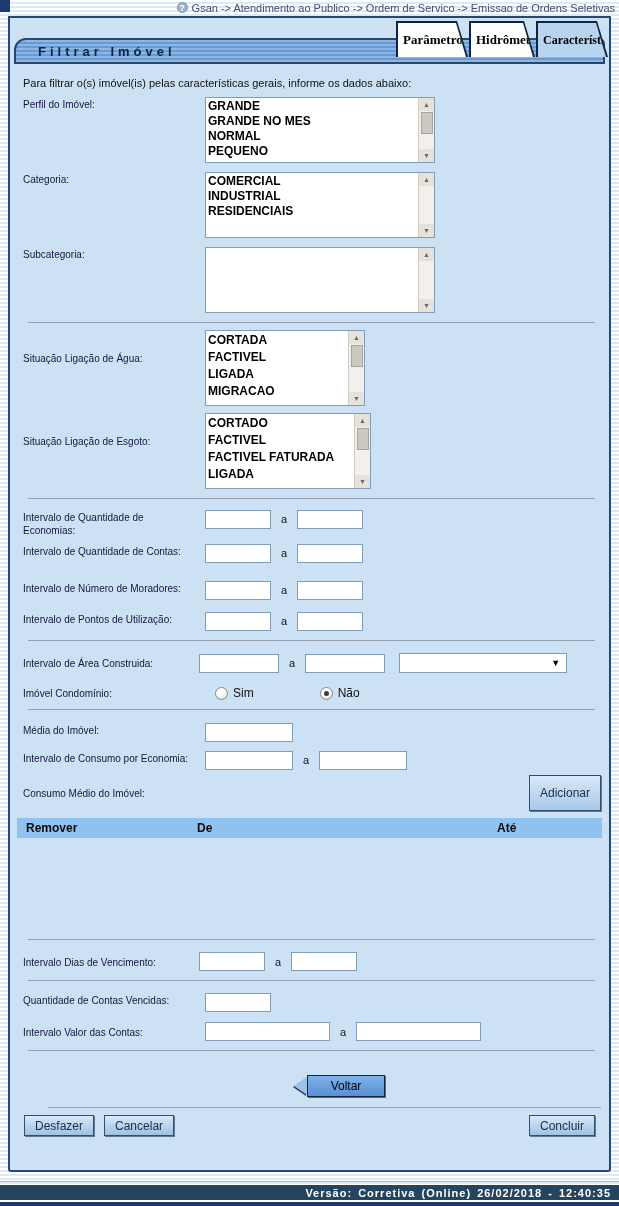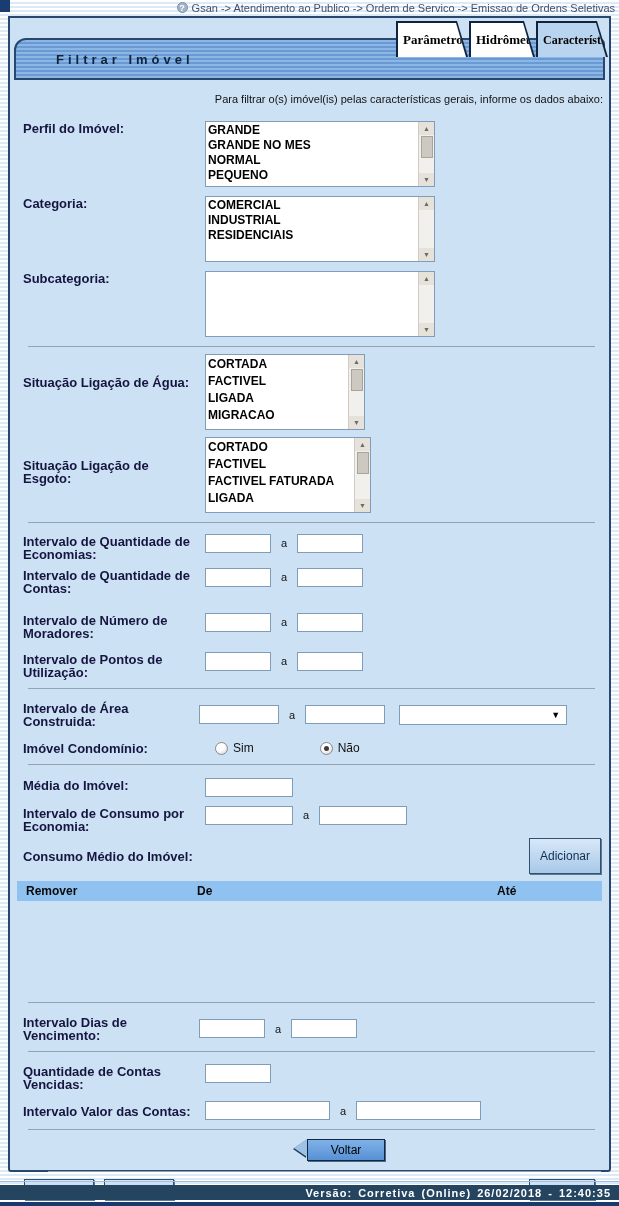--- a/index.html
+++ b/index.html
@@ -39,33 +39,33 @@
     clip-path:polygon(0 0, calc(100% - 10px) 0, 100% 100%, 0 100%);
     display:flex; align-items:center; padding:0 12px 0 5px;
     font-family:"Liberation Serif", serif; font-weight:bold; font-size:13px; color:#000000;
     white-space:nowrap;
   }
   .tab.active .tab-fill { background:#b9d4ee; }
   .tab1 { width:72px; } .tab2 { width:66px; } .tab3 { width:72px; }
   .tab3 .tab-fill { font-size:12px; padding-right:10px; }
   
   .titlebar {
-    margin:20px 4px 0 4px; height:42px;
+    margin:20px 4px 0 4px; height:26px;
     background:repeating-linear-gradient(180deg, #8cb6e4 0 2px, #699ad3 2px 4px);
     border:2px solid #27476f;
     border-radius:12px 6px 0 0;
     display:flex; align-items:center;
     font-size:13px; font-weight:bold; letter-spacing:4px; color:#10233f;
-    padding-left:40px; position:relative; z-index:1;
+    padding-left:22px; position:relative; z-index:1;
   }
   .content { padding:0 6px 0 6px; }
-  .intro { margin:13px 0 16px 7px; font-size:11px; color:#111111;text-align:right; }
+  .intro { margin:13px 0 8px 7px; font-size:11px; color:#111111; }
   .row { display:flex; margin:7px 0 0 7px; align-items:flex-start; }
   .row.center { align-items:center; }
-  .lbl { width:182px; flex:0 0 182px; font-size:13px; font-weight:bold; color:#15153f; padding-top:1px; line-height:13px; padding-right:14px; }
+  .lbl { width:182px; flex:0 0 182px; font-size:10px; font-weight:normal; color:#15153f; padding-top:1px; line-height:13px; padding-right:14px; }
   
   .msel { background:#ffffff; border:1px solid #7f9db9; display:flex; }
   .msel .opts { flex:1 1 auto; overflow:hidden; padding:1px 0 0 2px;font-weight:bold; }
   .msel .opt { font-size:12px; line-height:15px; color:#000000; white-space:nowrap; }
   .msel.big { width:230px; height:66px; }
   .msel.small { width:160px; height:76px; }
   .msel.mid { width:230px; height:66px; }
   .sbar { flex:0 0 16px; background:#f2f0ec; border-left:1px solid #d0ccc4; display:flex; flex-direction:column; align-items:center; }
   .sbtn { width:100%; height:13px; background:#e6e2da; color:#6b6b6b; font-size:7px; line-height:13px; text-align:center; }
   .sthumb { width:12px; height:22px; background:#cdc9c1; border:1px solid #a9a49b; margin-top:1px; }
@@ -96,21 +96,21 @@
     margin-left:auto; margin-right:2px;
     background:linear-gradient(#d8e8f8,#a8c8e8); border:1px solid #30506e;
     font-size:12px; color:#10304f; padding:2px 10px; height:36px;
     box-shadow:1px 1px 0 #5a7a96; font-family:"Liberation Sans", sans-serif; cursor:pointer;
   }
   .thead { display:flex; background:#8fc2f0; height:20px; align-items:center; margin:7px 1px 0 1px; }
   .thead .th { font-size:12px; font-weight:bold; color:#0a0a0a; }
   .th.c1 { width:180px; padding-left:9px; } .th.c2 { width:300px; } .th.c3 { flex:1; }
   .tbody { height:92px; }
   
-  .voltar-row { display:flex; justify-content:center; margin-top:9px; gap:0; padding-left:60px; }
+  .voltar-row { display:flex; justify-content:center; align-items:center; margin-top:24px; gap:0; padding-left:60px; }
   .back-arrow { width:0; height:0; border-top:9px solid transparent; border-bottom:9px solid transparent; border-right:13px solid #9cc2e6; filter:drop-shadow(-1px 1px 0 #203a54); }
   .voltar-btn {
     width:78px; height:22px; background:linear-gradient(#7fb2e8,#5790d4);
     border:1px solid #16263f; box-shadow:1px 1px 0 #49698a;
     font-size:12px; color:#000; font-family:"Liberation Sans", sans-serif; cursor:pointer;
   }
   .hr2 { border-top:1px solid #93a3b3; margin:10px 2px 0 32px; }
   .actions { display:flex; margin:7px 8px 0 8px; gap:10px; }
   .act-btn {
     background:linear-gradient(#d8e8f8,#9fc2e2); border:1px solid #30506e;

